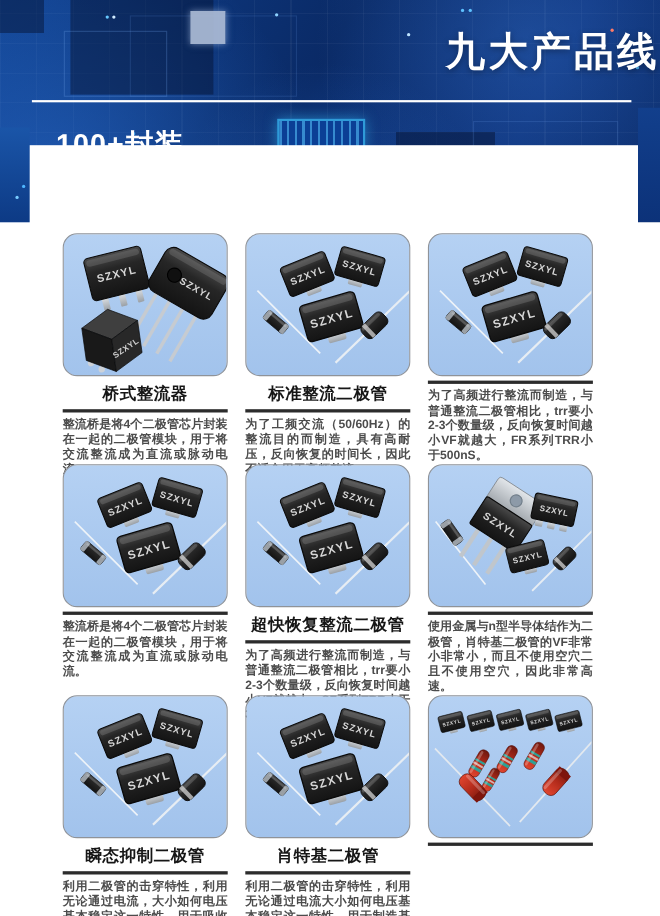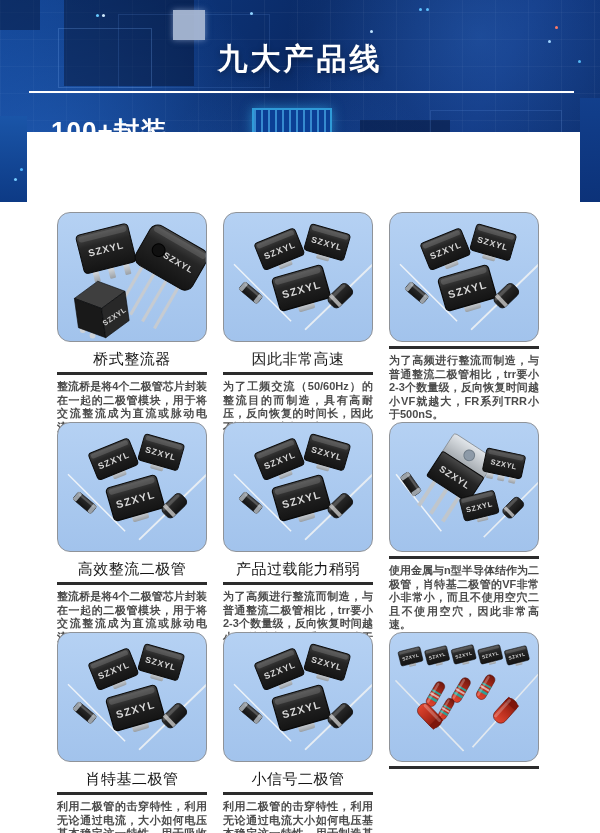--- a/index.html
+++ b/index.html
@@ -30,37 +30,37 @@
   .side-glow-r{position:absolute;right:0;top:98px;width:20px;height:104px;
     background:linear-gradient(180deg,#123f8c,#0c3279);}
   .dots{position:absolute;left:0;top:0;width:3px;height:3px;border-radius:50%;
     box-shadow:96px 14px 0 #66c8ff,102px 14px 0 #cfeaff,419px 8px 0 #5ec1ff,426px 8px 0 #5ec1ff,
       555px 26px 0 #ff7a66,548px 40px 0 #9fd4ff,578px 60px 0 #55b8f5,20px 168px 0 #4fb6ff,
       14px 178px 0 #77ccff,282px 160px 0 #49b4f2,560px 150px 0 #49a8e8,370px 30px 0 #bfe4ff,
       250px 12px 0 #8ed2ff,462px 150px 0 #ff8a76,120px 120px 0 #3f9fe8;}
   .cpu{position:absolute;left:252px;top:108px;width:76px;height:26px;background:
       repeating-linear-gradient(90deg, rgba(90,200,255,.55) 0 2px, transparent 2px 7px),#0b3f95;
       border:2px solid #2f9bd8;box-shadow:0 0 12px rgba(47,155,216,.7);}
-  .hero-title{position:absolute;left:0;right:0;top:22px;margin:12px;text-align:center;
-      color:var(--white,#fff);font-size:30px;font-weight:800;letter-spacing:3px;line-height:50px;
+  .hero-title{position:absolute;left:0;right:0;top:22px;margin:0;text-align:right;
+      color:var(--white,#fff);font-size:36px;font-weight:800;letter-spacing:3px;line-height:50px;
       text-shadow:0 2px 6px rgba(0,0,0,.35);}
   .hero-rule{position:absolute;left:29px;top:91px;width:545px;height:2px;background:var(--white,#fff);}
   .hero-sub{position:absolute;left:33px;top:96px;margin:18px;color:var(--white,#fff);
       font-size:26px;font-weight:600;letter-spacing:1px;}
   
   .panel{position:absolute;top:132px;left:27px;width:553px;bottom:0;background:#fff;z-index:2;}
   .grid{display:grid;grid-template-columns:150px 150px 150px;column-gap:16px;
         padding:80px 0 0 30px;}
   .card{height:210px;}
   .imgbox{width:150px;height:130px;box-sizing:border-box;border:1.5px solid var(--card-border,#8f9399);
       border-radius:13px;background:linear-gradient(180deg,#b5d1f3 0%,var(--card-bg,#aac9ef) 55%,#a2c3ec 100%);
       overflow:hidden;}
   .scene{display:block;width:100%;height:100%;}
   .card-title{margin:8px 0 0;text-align:center;font-size:15px;line-height:18px;
-      font-weight:400;color:var(--title-ink,#161616);letter-spacing:.5px;}
+      font-weight:700;color:var(--title-ink,#161616);letter-spacing:.5px;}
   .underline{margin-top:4px;width:150px;height:3px;background:var(--underline,#2c2c2c);}
   .card-desc{margin:5px 0 0;font-size:11px;line-height:13.5px;font-weight:700;
       color:var(--body-ink,#4c4c4c);text-align:justify;}
   .defs-svg{position:absolute;width:0;height:0;overflow:hidden;}
 </style>
 </head>
 <body>
 
 <svg class="defs-svg" xmlns="http://www.w3.org/2000/svg" aria-hidden="true">
   <defs>
@@ -282,85 +282,84 @@
     <div class="underline"></div>
     <p class="card-desc">整流桥是将4个二极管芯片封装在一起的二极管模块，用于将交流整流成为直流或脉动电流。</p>
   </section>
 
   <section class="card">
     <div class="imgbox">
       <svg class="scene" viewBox="0 0 150 130" aria-hidden="true">
               <use href="#scene-smd"></use>
             </svg>
     </div>
-    <h2 class="card-title">因此非常高速</h2>
+    <h2 class="card-title">标准整流二极管</h2>
     <div class="underline"></div>
     <p class="card-desc">为了工频交流（50/60Hz）的整流目的而制造，具有高耐压，反向恢复的时间长，因此不适合用于高频整流。</p>
   </section>
 
   <section class="card">
     <div class="imgbox">
       <svg class="scene" viewBox="0 0 150 130" aria-hidden="true">
               <use href="#scene-smd"></use>
             </svg>
     </div>
     <div class="underline"></div>
     <p class="card-desc">为了高频进行整流而制造，与普通整流二极管相比，trr要小2-3个数量级，反向恢复时间越小VF就越大，FR系列TRR小于500nS。</p>
   </section>
 
   <section class="card">
     <div class="imgbox">
       <svg class="scene" viewBox="0 0 150 130" aria-hidden="true">
               <use href="#scene-smd"></use>
             </svg>
     </div>
-    <h2 class="card-title">高效整流二极管</h2>
     <div class="underline"></div>
     <p class="card-desc">整流桥是将4个二极管芯片封装在一起的二极管模块，用于将交流整流成为直流或脉动电流。</p>
   </section>
 
   <section class="card">
     <div class="imgbox">
       <svg class="scene" viewBox="0 0 150 130" aria-hidden="true">
               <use href="#scene-smd"></use>
             </svg>
     </div>
-    <h2 class="card-title">产品过载能力稍弱</h2>
+    <h2 class="card-title">超快恢复整流二极管</h2>
     <div class="underline"></div>
     <p class="card-desc">为了高频进行整流而制造，与普通整流二极管相比，trr要小2-3个数量级，反向恢复时间越小VF就越大，SF系列TRR小于35nS。</p>
   </section>
 
   <section class="card">
     <div class="imgbox">
       <svg class="scene" viewBox="0 0 150 130" aria-hidden="true">
               <use href="#scene-schottky"></use>
             </svg>
     </div>
     <div class="underline"></div>
     <p class="card-desc">使用金属与n型半导体结作为二极管，肖特基二极管的VF非常小非常小，而且不使用空穴二且不使用空穴，因此非常高速。</p>
   </section>
 
   <section class="card">
     <div class="imgbox">
       <svg class="scene" viewBox="0 0 150 130" aria-hidden="true">
               <use href="#scene-smd"></use>
             </svg>
     </div>
+    <h2 class="card-title">瞬态抑制二极管</h2>
+    <div class="underline"></div>
+    <p class="card-desc">利用二极管的击穿特性，利用无论通过电流，大小如何电压基本稳定这一特性，用于吸收浪涌来保护回路与原件的目的。</p>
+  </section>
+
+  <section class="card">
+    <div class="imgbox">
+      <svg class="scene" viewBox="0 0 150 130" aria-hidden="true">
+              <use href="#scene-smd"></use>
+            </svg>
+    </div>
     <h2 class="card-title">肖特基二极管</h2>
-    <div class="underline"></div>
-    <p class="card-desc">利用二极管的击穿特性，利用无论通过电流，大小如何电压基本稳定这一特性，用于吸收浪涌来保护回路与原件的目的。</p>
-  </section>
-
-  <section class="card">
-    <div class="imgbox">
-      <svg class="scene" viewBox="0 0 150 130" aria-hidden="true">
-              <use href="#scene-smd"></use>
-            </svg>
-    </div>
-    <h2 class="card-title">小信号二极管</h2>
     <div class="underline"></div>
     <p class="card-desc">利用二极管的击穿特性，利用无论通过电流大小如何电压基本稳定这一特性，用于制造基准电压回路。</p>
   </section>
 
   <section class="card">
     <div class="imgbox">
       <svg class="scene" viewBox="0 0 150 130" aria-hidden="true">
               <use href="#scene-smallsignal"></use>
             </svg>
     </div>

